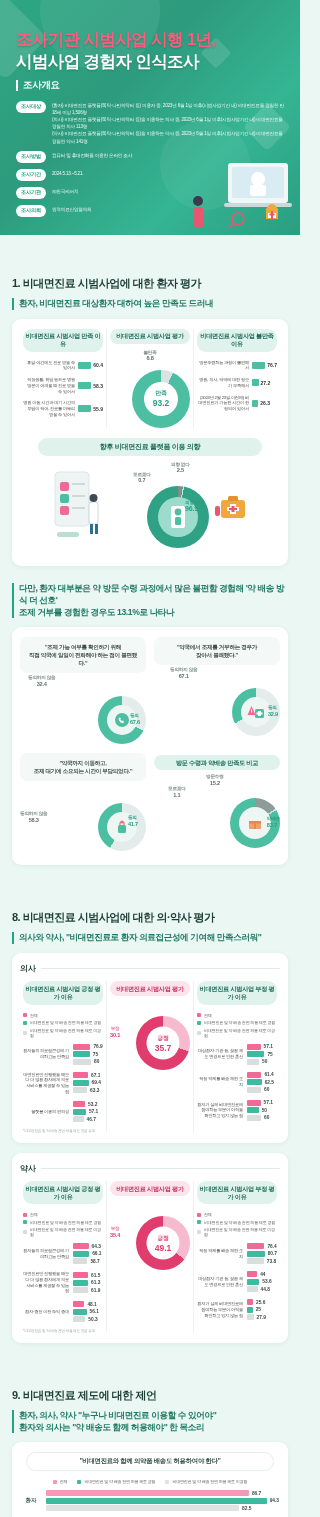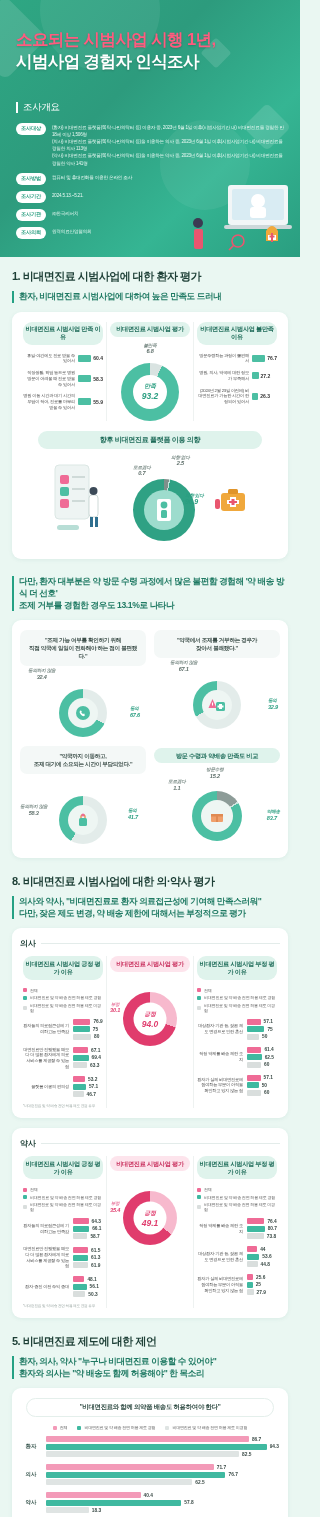--- a/index.html
+++ b/index.html
@@ -33,23 +33,23 @@
     color: #ffffff;
     font-weight: bold;
     letter-spacing: -.6px;
     text-shadow: 0 1px 2px rgba(0,0,0,.18);
   }
   .hero h1 .hl { color: #ff5b7f; }
   .hero h1 .ln { display: block; }
 
   .survey-head {
     position: relative;
-    margin-top: 28px;
+    margin-top: 6px;
     display: flex; align-items: center; gap: 5px;
-    font-size: 9.5px; font-weight: normal; color: #fff; letter-spacing: -.3px; text-align: center;
+    font-size: 9.5px; font-weight: bold; color: #fff; letter-spacing: -.3px; text-align: center;
   }
   .survey-head .bar { width: 2px; height: 11px; background: #fff; display: inline-block; }
 
   .survey-rows { position: relative; margin-top: 9px; display: flex; flex-direction: column; gap: 6px; }
   .survey-row { display: flex; align-items: flex-start; gap: 6px; }
   .chip {
     flex: 0 0 auto;
     background: #ffffff;
     color: #2a9e80;
     font-size: 5.2px; font-weight: bold;
@@ -60,20 +60,21 @@
   }
   .survey-val { font-size: 4.6px; line-height: 1.55; color: #eafaf4; letter-spacing: -.2px; padding-top: 1.5px; }
 
   .hero-art { position: absolute; right: 4px; bottom: 2px; width: 120px; height: 110px; }
 
   
   .sec { padding: 12px 12px 4px 12px; }
   .sec-title {
     font-size: 11px; font-weight: bold; color: #1d3f36; letter-spacing: -.5px;
     margin-bottom: 6px;
+    margin-top: 29px;
   }
   .sec-sub {
     display: flex; gap: 5px; align-items: flex-start;
     font-size: 8.6px; font-weight: bold; color: #1f7a63; letter-spacing: -.4px;
     line-height: 1.4; margin-bottom: 9px;
   }
   .sec-sub .vbar { flex: 0 0 2px; width: 2px; align-self: stretch; min-height: 12px; background: #25a184; margin-top: 1px; }
 
   .card {
     background: #fff;
@@ -101,21 +102,21 @@
   .pill-title.pink { background: #fde4ec; color: #c82f5d; }
 
   
   .hb-row { display: flex; align-items: center; gap: 3px; margin-bottom: 6px; }
   .hb-label { flex: 0 0 52px; font-size: 4.2px; line-height: 1.35; text-align: right; color: #444; letter-spacing: -.2px; }
   .hb-track { flex: 1; display: flex; align-items: center; gap: 2px; }
   .hb-fill { height: 7px; border-radius: 1px; background: #4cbfa3; }
   .hb-val { font-size: 5px; font-weight: bold; color: #333; }
 
   
-  .donut-wrap { display: flex; flex-direction: column; align-items: center; justify-content: center; padding-top: 4px; position: relative; font-style: italic; }
+  .donut-wrap { display: flex; flex-direction: column; align-items: flex-end; justify-content: center; padding-top: 4px; position: relative; }
   .donut { border-radius: 50%; position: relative; }
   .donut .hole {
     position: absolute; border-radius: 50%; background: #fff;
     top: 50%; left: 50%; transform: translate(-50%,-50%);
     display: flex; flex-direction: column; align-items: center; justify-content: center;
   }
   .donut .hole .k { font-size: 6px; font-weight: bold; color: #2a9e80; letter-spacing: -.3px;}
   .donut .hole .v { font-size: 8.5px; font-weight: bold; color: #2a9e80; }
   .donut.pinkc .hole .k, .donut.pinkc .hole .v { color: #e03c6d; }
   .tag-out { position: absolute; text-align: center; font-size: 4.6px; font-weight: bold; color: #7a8b86; line-height: 1.25; letter-spacing: -.2px;}
@@ -173,21 +174,21 @@
 <div class="page">
 
   <div class="hero">
     <div class="hero-deco d4"></div>
     <div class="hero-deco d5"></div>
     <div class="hero-deco d1"></div>
     <div class="hero-deco d2"></div>
     <div class="hero-deco d3"></div>
 
     <h1>
-      <span class="ln hl">소요되는 시범사업 시행 1년,</span>
+      <span class="ln hl">조사기관 시범사업 시행 1년,</span>
       <span class="ln">시범사업 경험자 인식조사</span>
     </h1>
 
     <div class="survey-head">
       <span class="bar"></span>
       <span>조사개요</span>
     </div>
 
     <div class="survey-rows">
       <div class="survey-row">
@@ -228,21 +229,21 @@
       <rect x="93.5" y="90.5" width="5" height="2" fill="#e9566f"></rect>
       <circle cx="62" cy="96" r="6" fill="none" stroke="#e9566f" stroke-width="1.6"></circle>
       <line x1="58" y1="100" x2="53" y2="105" stroke="#e9566f" stroke-width="1.6"></line>
     </svg>
   </div>
 
   <div class="sec">
     <div class="sec-title">1. 비대면진료 시범사업에 대한 환자 평가</div>
     <div class="sec-sub">
       <span class="vbar"></span>
-      <span>환자, 비대면진료 시범사업에 대하여 높은 만족도 드러내</span>
+      <span>환자, 비대면진료 대상환자 대하여 높은 만족도 드러내</span>
     </div>
 
     <div class="card">
       <div class="cols3">
 
         <div class="col">
           <div class="pill-title">비대면진료 시범사업 만족 이유</div>
           <div class="hb-row">
             <span class="hb-label">휴일·야간에도 진료 받을 수 있어서</span>
             <span class="hb-track">
@@ -477,21 +478,20 @@
       </div>
     </div>
   </div>
 
   <div class="sec">
     <div class="sec-title">8. 비대면진료 시범사업에 대한 의·약사 평가</div>
     <div class="sec-sub">
       <span class="vbar"></span>
       <span>
         <span>의사와 약사, "비대면진료로 환자 의료접근성에 기여해 만족스러워"</span><br>
-        <span>다만, 잦은 제도 변경, 약 배송 제한에 대해서는 부정적으로 평가</span>
       </span>
     </div>
 
     <div class="card">
       <div class="group-label">
         <span>의사</span>
         <span class="rule"></span>
       </div>
 
       <div class="cols3">
@@ -569,21 +569,21 @@
         <div class="col">
           <div class="pill-title pink">비대면진료 시범사업 평가</div>
           <div class="donut-wrap" style="position:relative">
             <div class="tag-out pink" style="top:22px;left:0px">
               <span>부정</span>
               <span class="tv">30.1</span>
             </div>
             <div class="donut pinkc" style="width:54px;height:54px;margin-top:8px;background:conic-gradient(#f7b9cd 0 30.1%, #e03c6d 30.1% 100%);">
               <div class="hole" style="width:33px;height:33px;">
                 <span class="k">긍정</span>
-                <span class="v">94.0</span>
+                <span class="v">35.7</span>
               </div>
             </div>
           </div>
         </div>
 
         <div class="col">
           <div class="pill-title">비대면진료 시범사업 부정 평가 이유</div>
           <div class="legend">
             <span class="lg">
                 <i class="sw" style="background:#ef6b96"></i>
@@ -812,21 +812,21 @@
                   <span class="n">27.9</span>
                 </span>
             </span>
           </div>
         </div>
       </div>
     </div>
   </div>
 
   <div class="sec">
-    <div class="sec-title">5. 비대면진료 제도에 대한 제언</div>
+    <div class="sec-title">9. 비대면진료 제도에 대한 제언</div>
     <div class="sec-sub">
       <span class="vbar"></span>
       <span>
         <span>환자, 의사, 약사 "누구나 비대면진료 이용할 수 있어야"</span><br>
         <span>환자와 의사는 "약 배송도 함께 허용해야" 한 목소리</span>
       </span>
     </div>
 
     <div class="card">
 

